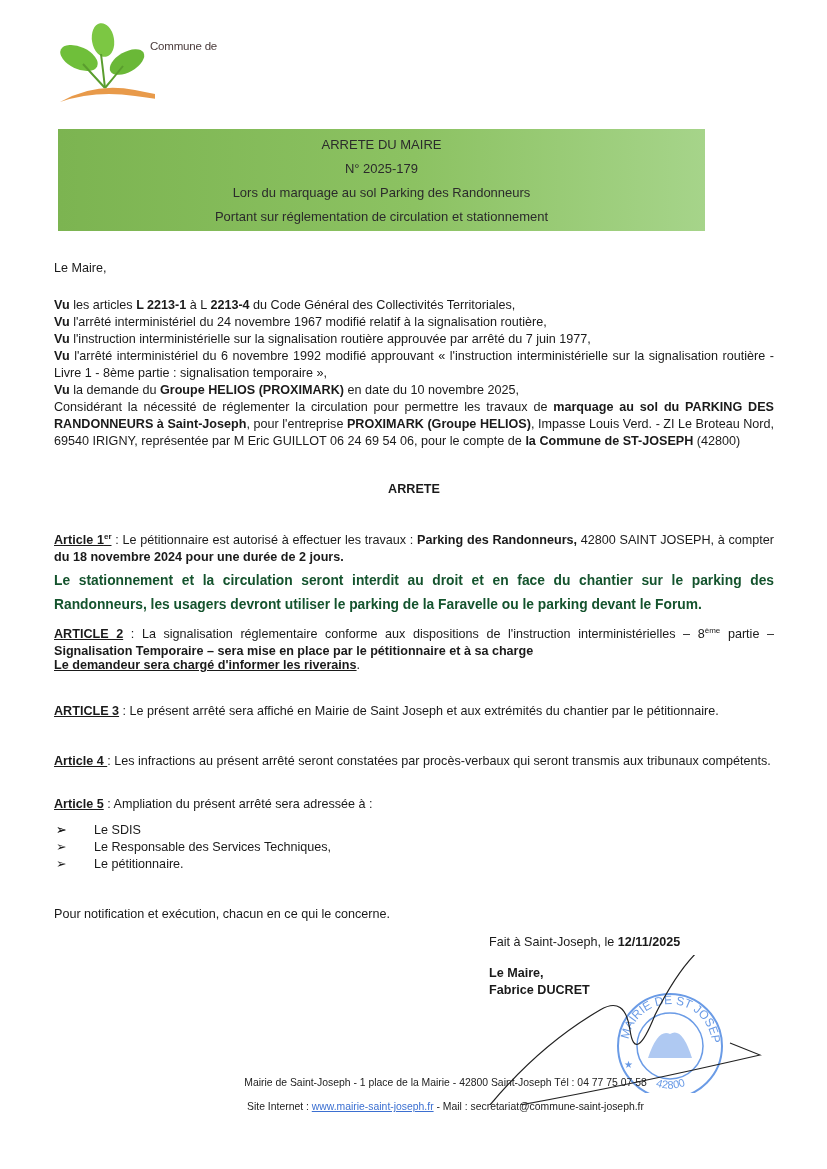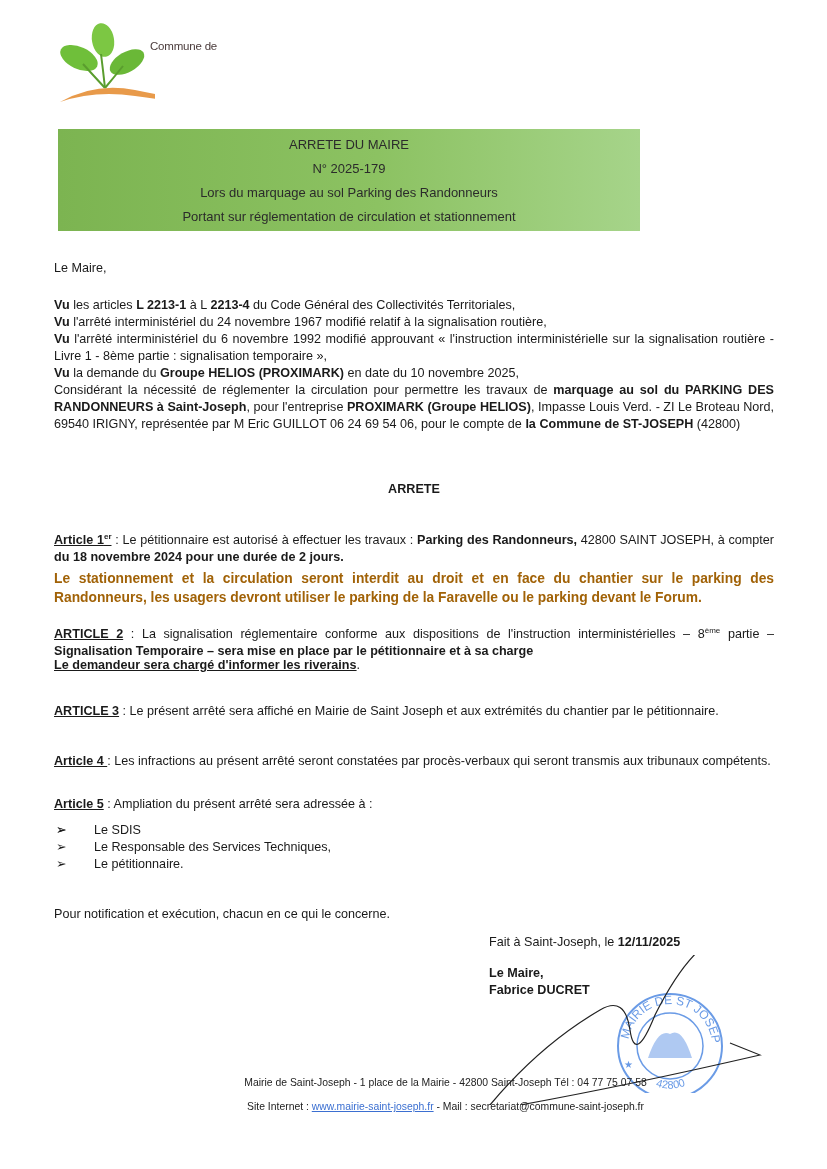--- a/index.html
+++ b/index.html
@@ -1,29 +1,29 @@
 <!DOCTYPE html>
 <html><head>
 <meta charset="utf-8">
 <style>
   html, body { margin: 0; padding: 0; background: #ffffff; }
   body { width: 827px; height: 1169px; position: relative; overflow: hidden;
          font-family: "Liberation Sans", sans-serif; color: #1a1a1a; }
   .logo { position: absolute; left: 55px; top: 20px; width: 260px; height: 90px; }
   .logo-text-small { position: absolute; left: 95px; top: 20px; font-size: 11.5px; color: #4a3b3b; letter-spacing: -0.2px; }
   .logo-text-big { position: absolute; left: 94px; top: 33px; font-size: 25px; color: #4e3a3a; letter-spacing: -0.5px; }
-  .banner { position: absolute; left: 58px; top: 129px; width: 582px; height: 102px;
+  .banner { position: absolute; left: 58px; top: 129px; width: 647px; height: 102px;
             background: linear-gradient(90deg, #7cb451 0%, #8cc262 55%, #a6d48a 100%);
             text-align: center; color: #2b2b2b; font-size: 13px; }
   .banner div { line-height: 24px; }
   .banner .l1 { margin-top: 4px; }
   .body-text { position: absolute; left: 54px; width: 720px; font-size: 12.6px; line-height: 17px; }
   .j { text-align: justify; margin-top: 12px; }
   b { font-weight: bold; }
-  .red { color: #a16207; font-weight: bold; font-size: 13.8px; line-height: 19px; }
+  .red { color: #14532d; font-weight: bold; font-size: 13.8px; line-height: 24px; }
   u { text-decoration: underline; }
   .center { text-align: center; }
   .list { list-style: none; padding: 0; margin: 0; }
   .list li { position: relative; padding-left: 40px; line-height: 17px; }
   .list li .arrow { position: absolute; left: 2px; top: 0; }
   .sign { position: absolute; left: 489px; font-size: 12.6px; line-height: 17px; }
   .footer { position: absolute; left: 0; width: 827px; text-align: center; font-size: 10.4px; color: #222; padding-left: 32px; }
   .footer a { color: #3b6fd1; text-decoration: underline; }
   .stamp { position: absolute; left: 610px; top: 988px; width: 120px; height: 105px; }
   .sig { position: absolute; left: 430px; top: 955px; width: 340px; height: 150px; }
@@ -52,20 +52,21 @@
   <div>Portant sur réglementation de circulation et stationnement</div>
 </div>
 
 <div class="body-text" style="top:260px;">
   <span>Le Maire,</span>
 </div>
 
 <div class="body-text j" style="top:285px;">
   <div><b>Vu</b><span> les articles </span><b>L 2213-1</b><span> à L </span><b>2213-4</b><span> du Code Général des Collectivités Territoriales,</span></div>
   <div><b>Vu</b><span> l'arrêté interministériel du 24 novembre 1967 modifié relatif à la signalisation routière,</span></div>
+  <div><b>Vu</b><span> l'instruction interministérielle sur la signalisation routière approuvée par arrêté du 7 juin 1977,</span></div>
   <div><b>Vu</b><span> l'arrêté interministériel du 6 novembre 1992 modifié approuvant « l'instruction interministérielle sur la signalisation routière - Livre 1 - 8ème partie : signalisation temporaire »,</span></div>
   <div><b>Vu</b><span> la demande du </span><b>Groupe HELIOS (PROXIMARK)</b><span> en date du 10 novembre 2025,</span></div>
   <div><span>Considérant la nécessité de réglementer la circulation pour permettre les travaux de </span><b>marquage au sol du PARKING DES RANDONNEURS à Saint-Joseph</b><span>, pour l'entreprise </span><b>PROXIMARK (Groupe HELIOS)</b><span>, Impasse Louis Verd. - ZI Le Broteau Nord, 69540 IRIGNY, représentée par M Eric GUILLOT 06 24 69 54 06, pour le compte de </span><b>la Commune de ST-JOSEPH</b><span> (42800)</span></div>
 </div>
 
 <div class="body-text center" style="top:481px;">
   <b>ARRETE</b>
 </div>
 
 <div class="body-text j" style="top:516px;">

